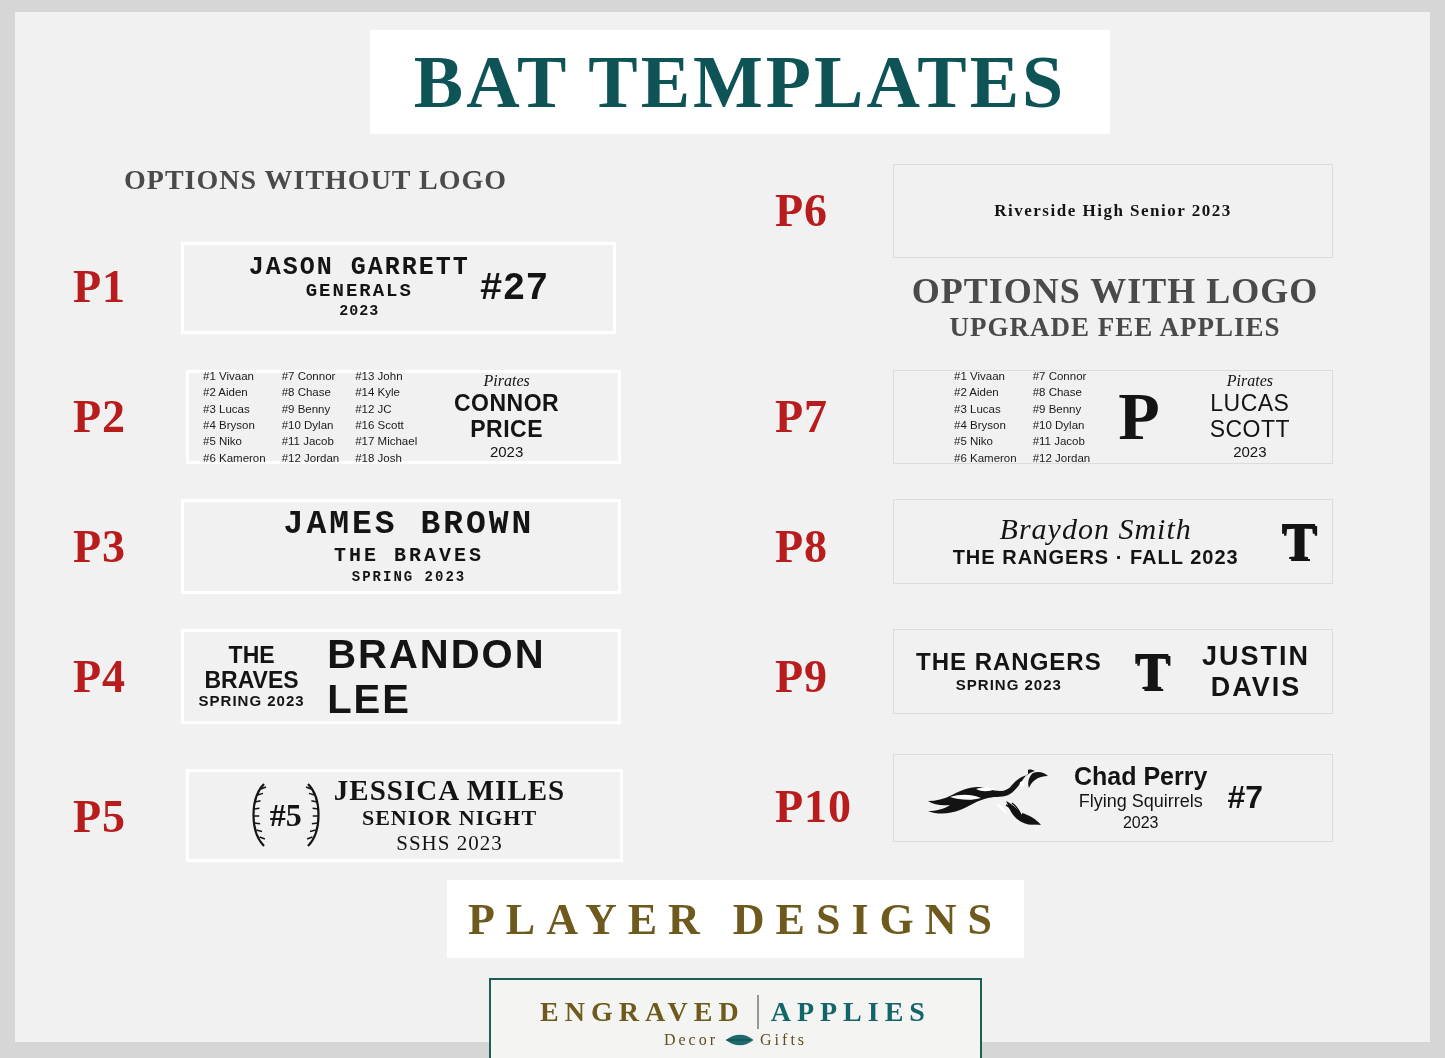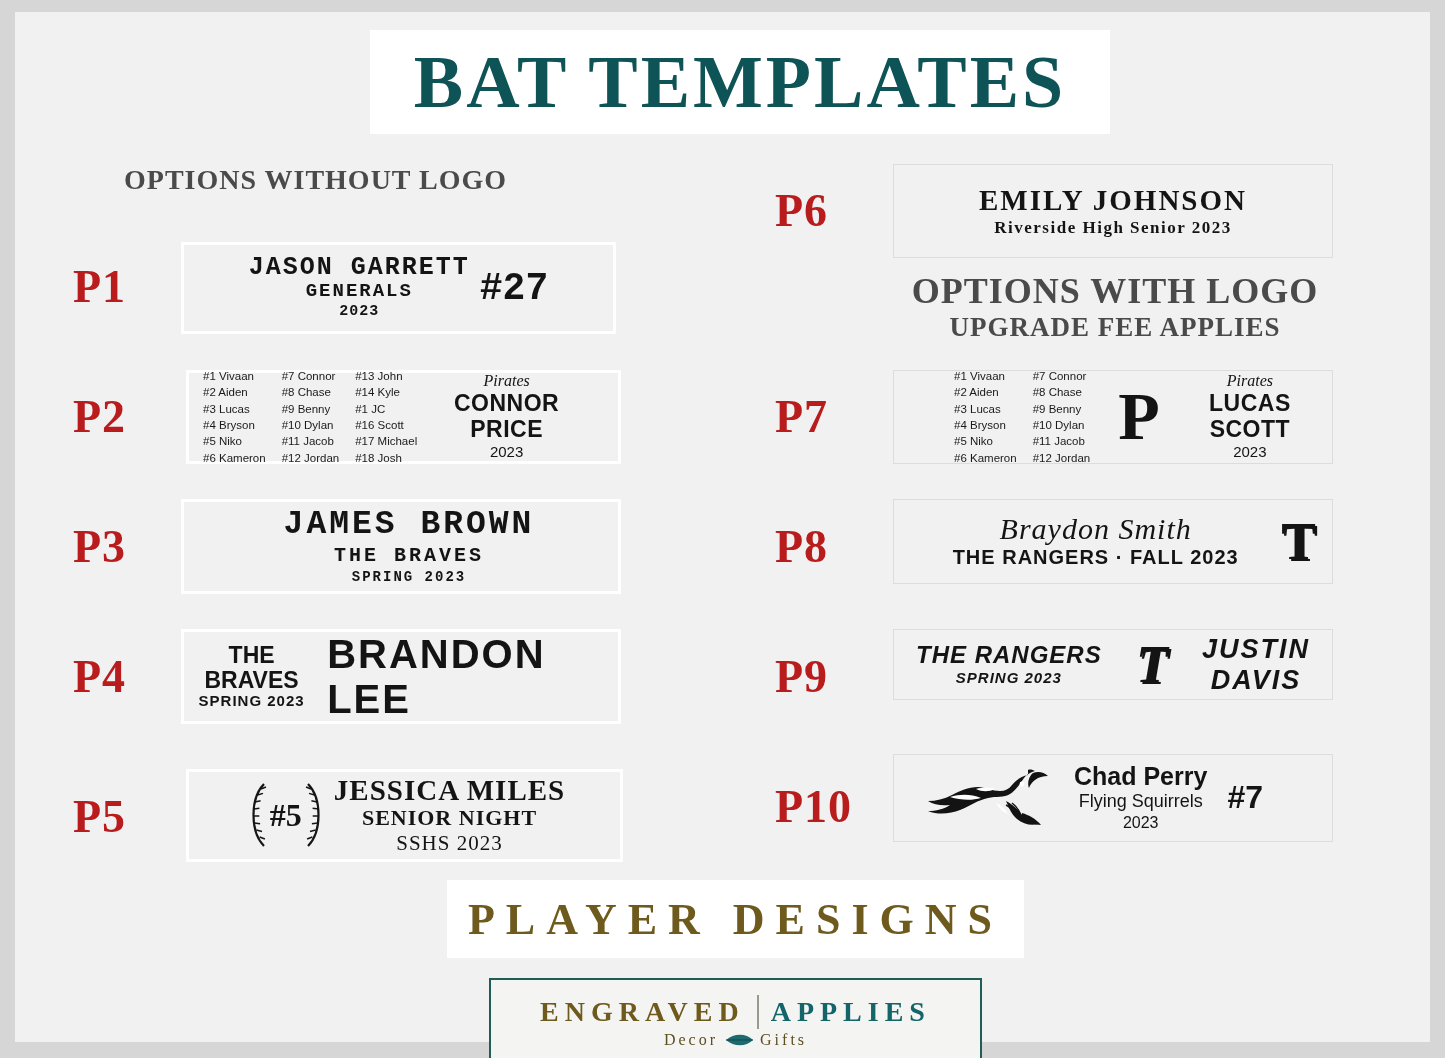--- a/index.html
+++ b/index.html
@@ -98,32 +98,32 @@
   #c6 .inner{width:100%;text-align:center;font-family:"Liberation Serif",serif;}
   #c6 .l1{font-size:29px;font-weight:700;letter-spacing:2px;line-height:1.2;}
   #c6 .l2{font-size:17px;font-weight:700;letter-spacing:1.5px;line-height:1.3;}
   
   #c7{left:878px;top:358px;width:440px;height:94px;}
   #c7 .inner{display:flex;align-items:center;width:100%;padding:0 12px;box-sizing:border-box;gap:10px;}
   #c7 .logoP{font-family:"Liberation Serif",serif;font-weight:700;font-size:68px;line-height:0.82;
              color:#141414;margin:0 6px 0 18px;}
   #c7 .right-blk{text-align:center;margin-left:4px;}
   #c7 .team{font-family:"Liberation Serif",serif;font-style:italic;font-size:16px;line-height:1.1;}
-  #c7 .player{font-size:23px;font-weight:700;letter-spacing:0.5px;line-height:1.15;}
+  #c7 .player{font-size:23px;font-weight:400;letter-spacing:0.5px;line-height:1.15;}
   #c7 .yr{font-size:15px;line-height:1.3;}
   
   #c8{left:878px;top:487px;width:440px;height:85px;}
   #c8 .inner{display:flex;align-items:center;width:100%;padding:0 16px;box-sizing:border-box;}
   #c8 .stack{flex:1;text-align:center;}
   #c8 .script{font-family:"Liberation Serif",serif;font-style:italic;font-size:30px;line-height:1.05;letter-spacing:1px;}
   #c8 .sub{font-size:20px;font-weight:700;letter-spacing:1px;line-height:1.3;}
   .tlogo{font-family:"Liberation Serif",serif;font-weight:700;font-size:52px;line-height:1;
          color:#141414;text-shadow:2px 2px 0 #141414;}
   
-  #c9{left:878px;top:617px;width:440px;height:71px;font-style:italic;}
+  #c9{left:878px;top:617px;width:440px;height:85px;}
   #c9 .inner{display:flex;align-items:center;justify-content:space-between;width:100%;padding:0 22px;box-sizing:border-box;}
   #c9 .stackL{text-align:center;}
   #c9 .t1{font-size:24px;font-weight:700;letter-spacing:1px;line-height:1.1;}
   #c9 .t2{font-size:15px;font-weight:700;letter-spacing:1px;line-height:1.3;}
   #c9 .stackR{text-align:center;}
   #c9 .r1{font-size:27px;font-weight:700;letter-spacing:2px;line-height:1.12;}
   
   #c10{left:878px;top:742px;width:440px;height:88px;}
   #c10 .inner{display:flex;align-items:center;width:100%;padding:0 16px;box-sizing:border-box;gap:14px;}
   #c10 .stack{text-align:center;}
@@ -196,21 +196,21 @@
           <div>#7 Connor</div>
           <div>#8 Chase</div>
           <div>#9 Benny</div>
           <div>#10 Dylan</div>
           <div>#11 Jacob</div>
           <div>#12 Jordan</div>
         </div>
         <div class="col">
           <div>#13 John</div>
           <div>#14 Kyle</div>
-          <div>#1 JC</div>
+          <div>#12 JC</div>
           <div>#16 Scott</div>
           <div>#17 Michael</div>
           <div>#18 Josh</div>
         </div>
       </div>
       <div class="right-blk">
         <div class="team blk">Pirates</div>
         <div class="cond blk player">CONNOR PRICE</div>
         <div class="sans blk yr">2023</div>
       </div>
@@ -273,21 +273,20 @@
         <div class="s1">JESSICA MILES</div>
         <div class="s2">SENIOR NIGHT</div>
         <div class="s3">SSHS 2023</div>
       </div>
     </div>
   </div>
 
   <div class="plabel" style="left:760px;top:172px;">P6</div>
   <div class="card right" id="c6">
     <div class="inner">
-      <div class="blk l1">EMILY JOHNSON</div>
       <div class="blk l2">Riverside High Senior 2023</div>
     </div>
   </div>
 
   <div class="plabel" style="left:760px;top:378px;">P7</div>
   <div class="card right" id="c7">
     <div class="inner">
       <div class="roster" style="margin-left:48px;">
         <div class="col">
           <div>#1 Vivaan</div>

